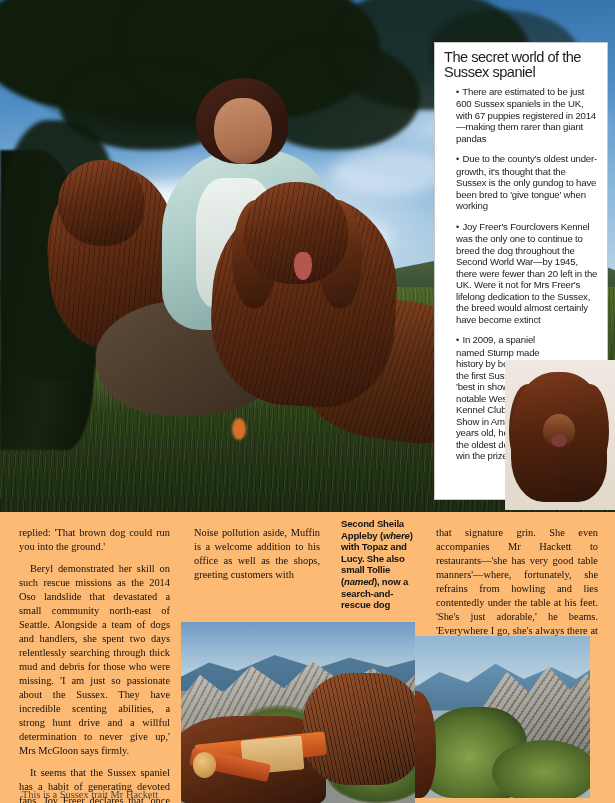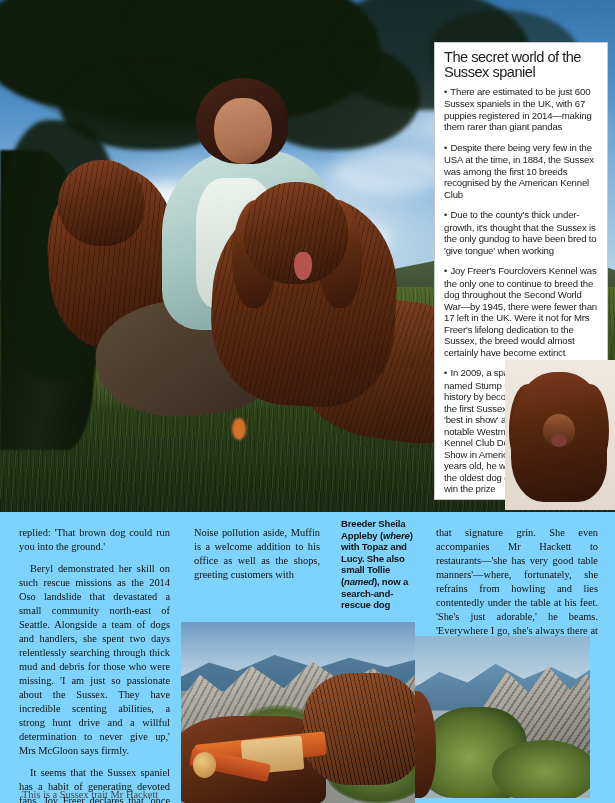--- a/index.html
+++ b/index.html
@@ -4,21 +4,21 @@
 <style>
   html, body {
     margin: 0;
     padding: 0;
     background: #ffffff;
   }
   .page {
     position: relative;
     width: 615px;
     height: 803px;
-    background: #7dd3fc;
+    background: #fdba74;
     overflow: hidden;
     font-family: "Liberation Serif", serif;
   }
 
   
   .hero-photo {
     position: absolute;
     left: 0;
     top: 0;
     width: 615px;
@@ -191,21 +191,21 @@
     color: #1c1c1c;
     letter-spacing: -0.5px;
     margin: 0 0 5px 0;
     font-weight: 400;
   }
   .fact {
     font-family: "Liberation Sans", sans-serif;
     font-size: 9.6px;
     line-height: 11.5px;
     color: #222222;
-    margin: 0 0 9px 0;
+    margin: 0 0 9px 12px;
     letter-spacing: -0.18px;
   }
   .fact .bullet {
     font-size: 9px;
     padding-right: 1px;
   }
 
   
   .inset-dog {
     position: absolute;
@@ -476,23 +476,22 @@
         <span class="dog-fur"></span>
       </div>
     <div class="dogB-tongue"></div>
     <div class="orange-bit"></div>
   </div>
 
   <div class="factbox">
     <h2 class="factbox-title">The secret world of the Sussex spaniel</h2>
 
     <p class="fact"><span class="bullet">•</span> <span>There are estimated to be just 600 Sussex spaniels in the UK, with 67 puppies registered in 2014—making them rarer than giant pandas</span></p>
-    <p class="fact"><span class="bullet">•</span> <span>Despite there being very few in the USA at the time, in 1884, the Sussex was among the first 10 breeds recognised by the American Kennel Club</span></p>
-    <p class="fact"><span class="bullet">•</span> <span>Due to the county's thick under-growth, it's thought that the Sussex is the only gundog to have been bred to 'give tongue' when working</span></p>
-    <p class="fact"><span class="bullet">•</span> <span>Joy Freer's Fourclovers Kennel was the only one to continue to breed the dog throughout the Second World War—by 1945, there were fewer than 17 left in the UK. Were it not for Mrs Freer's lifelong dedication to the Sussex, the breed would almost certainly have become extinct</span></p>
+    <p class="fact"><span class="bullet">•</span> <span>Due to the county's oldest under-growth, it's thought that the Sussex is the only gundog to have been bred to 'give tongue' when working</span></p>
+    <p class="fact"><span class="bullet">•</span> <span>Joy Freer's Fourclovers Kennel was the only one to continue to breed the dog throughout the Second World War—by 1945, there were fewer than 20 left in the UK. Were it not for Mrs Freer's lifelong dedication to the Sussex, the breed would almost certainly have become extinct</span></p>
     <p class="fact" style="width:62%;"><span class="bullet">•</span> <span>In 2009, a spaniel named Stump made history by becoming the first Sussex to win 'best in show' at the notable Westminster Kennel Club Dog Show in America. At 10 years old, he was also the oldest dog ever to win the prize</span></p>
   </div>
 
   <div class="inset-dog">
     <div class="inset-dog-bg"></div>
     <div class="inset-dog-ear-l"></div>
     <div class="inset-dog-ear-r"></div>
     <div class="inset-dog-body"></div>
     <div class="inset-dog-muzzle"></div>
     <div class="inset-dog-mouth"></div>
@@ -505,21 +504,21 @@
   </div>
   <div class="fade-out">
     <p>This is a Sussex trait Mr Hackett</p>
   </div>
 
   <div class="col col-2">
     <p>Noise pollution aside, Muffin is a welcome addition to his office as well as the shops, greeting customers with</p>
   </div>
 
   <div class="caption-col">
-    <span>Breeder Sheila Appleby (</span><em>where</em><span>) with Topaz and Lucy. She also small Tollie (</span><em>named</em><span>), now a search-and-rescue dog</span>
+    <span>Second Sheila Appleby (</span><em>where</em><span>) with Topaz and Lucy. She also small Tollie (</span><em>named</em><span>), now a search-and-rescue dog</span>
   </div>
 
   <div class="col col-4">
     <p><span>that signature grin. She even accompanies Mr Hackett to restaurants—'she has very good table manners'—where, fortunately, she refrains from howling and lies contentedly under the table at his feet. 'She's just adorable,' he beams. 'Everywhere I go, she's always there at my heel.'</span><span class="endmark"><svg viewBox="0 0 18 9" width="18" height="9">
             <path d="M1.5 1.2 C4 0.4 6.5 2.2 8.8 4.2 C11.5 6.4 14.5 7.4 17 7.2 C14.2 8.6 11 8 8.2 6.2 C6 4.8 3.8 3.2 1.5 3.4 Z" fill="#111"></path>
             <path d="M1.2 0.8 L4.6 0.6 L2.0 3.6 Z" fill="#111"></path>
           </svg></span></p>
   </div>
 
   <div class="mtn-photo">

